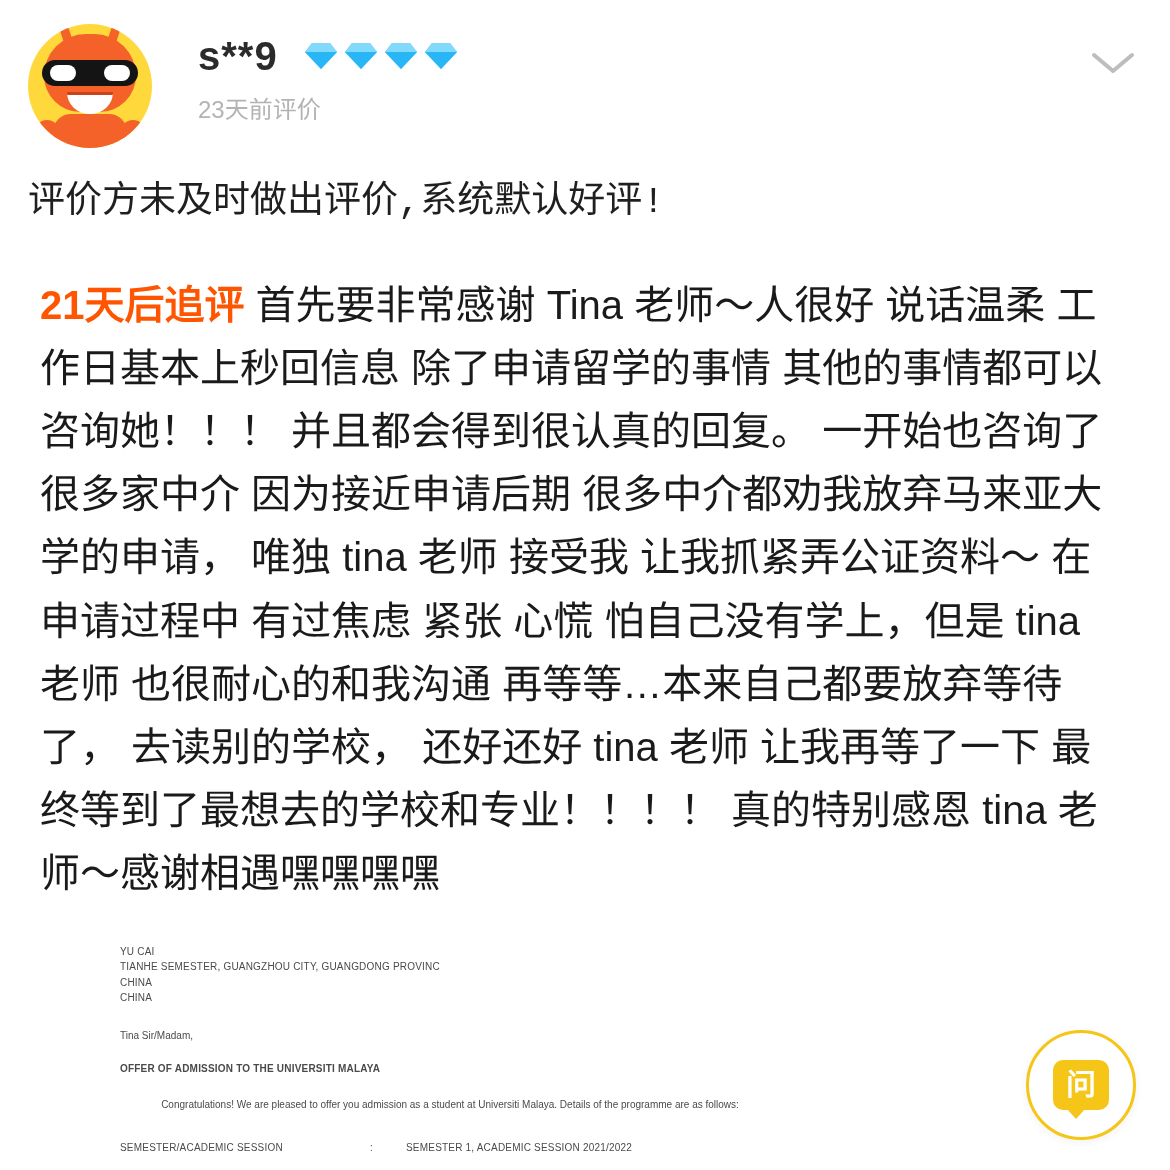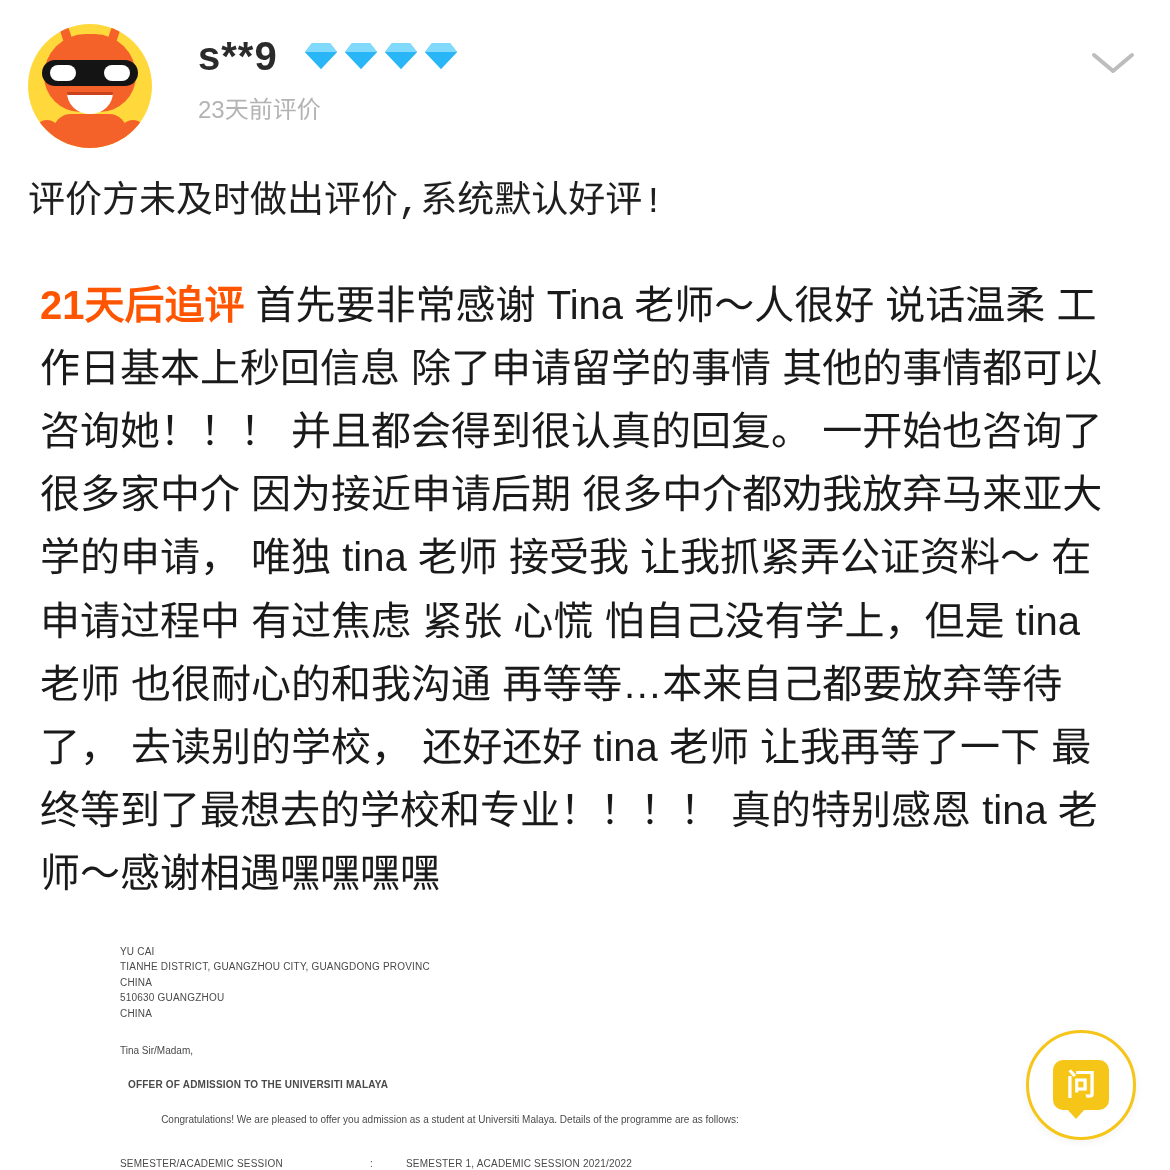--- a/index.html
+++ b/index.html
@@ -193,21 +193,20 @@
     line-height: 1.55;
     padding: 4px 0 0 0;
   }
   .doc .addr { margin-bottom: 22px; }
   .doc .addr div { letter-spacing: 0.2px; }
   .doc .salut { margin-bottom: 18px; }
   .doc .subject {
     font-weight: bold;
     margin-bottom: 20px;
     letter-spacing: 0.2px;
-    margin-left: 8px;
   }
   .doc .para { margin-bottom: 26px; max-width: 660px; text-align: center; }
   .doc table {
     border-collapse: collapse;
     width: 100%;
   }
   .doc table td {
     vertical-align: top;
     padding: 2px 0;
     font-size: 10px;
@@ -316,23 +315,22 @@
 <div class="review-body">
 
   <p class="first-comment">评价方未及时做出评价,系统默认好评!</p>
 
   <p class="append-block"><span class="append-tag">21天后追评</span><span> 首先要非常感谢 Tina 老师～人很好 说话温柔 工作日基本上秒回信息 除了申请留学的事情  其他的事情都可以咨询她！！！ 并且都会得到很认真的回复。 一开始也咨询了很多家中介 因为接近申请后期 很多中介都劝我放弃马来亚大学的申请， 唯独 tina 老师 接受我 让我抓紧弄公证资料～ 在申请过程中 有过焦虑 紧张 心慌 怕自己没有学上，但是 tina 老师 也很耐心的和我沟通 再等等…本来自己都要放弃等待了， 去读别的学校， 还好还好 tina 老师 让我再等了一下 最终等到了最想去的学校和专业！！！！ 真的特别感恩 tina 老师～感谢相遇嘿嘿嘿嘿</span></p>
 
   <div class="doc-wrap">
     <div class="doc">
       <div class="addr">
         <div>YU CAI</div>
-        <div>TIANHE DISTRICT, GUANGZHOU CITY, GUANGDONG PROVINC</div>
+        <div>TIANHE SEMESTER, GUANGZHOU CITY, GUANGDONG PROVINC</div>
         <div>CHINA</div>
-        <div>510630 GUANGZHOU</div>
         <div>CHINA</div>
       </div>
       <div class="salut">Tina Sir/Madam,</div>
       <div class="subject">OFFER OF ADMISSION TO THE UNIVERSITI MALAYA</div>
       <div class="para">Congratulations! We are pleased to offer you admission as a student at Universiti Malaya. Details of the programme are as follows:</div>
       <table>
         <tbody>
           <tr>
             <td class="lbl">SEMESTER/ACADEMIC SESSION</td>
             <td class="sep">:</td>

